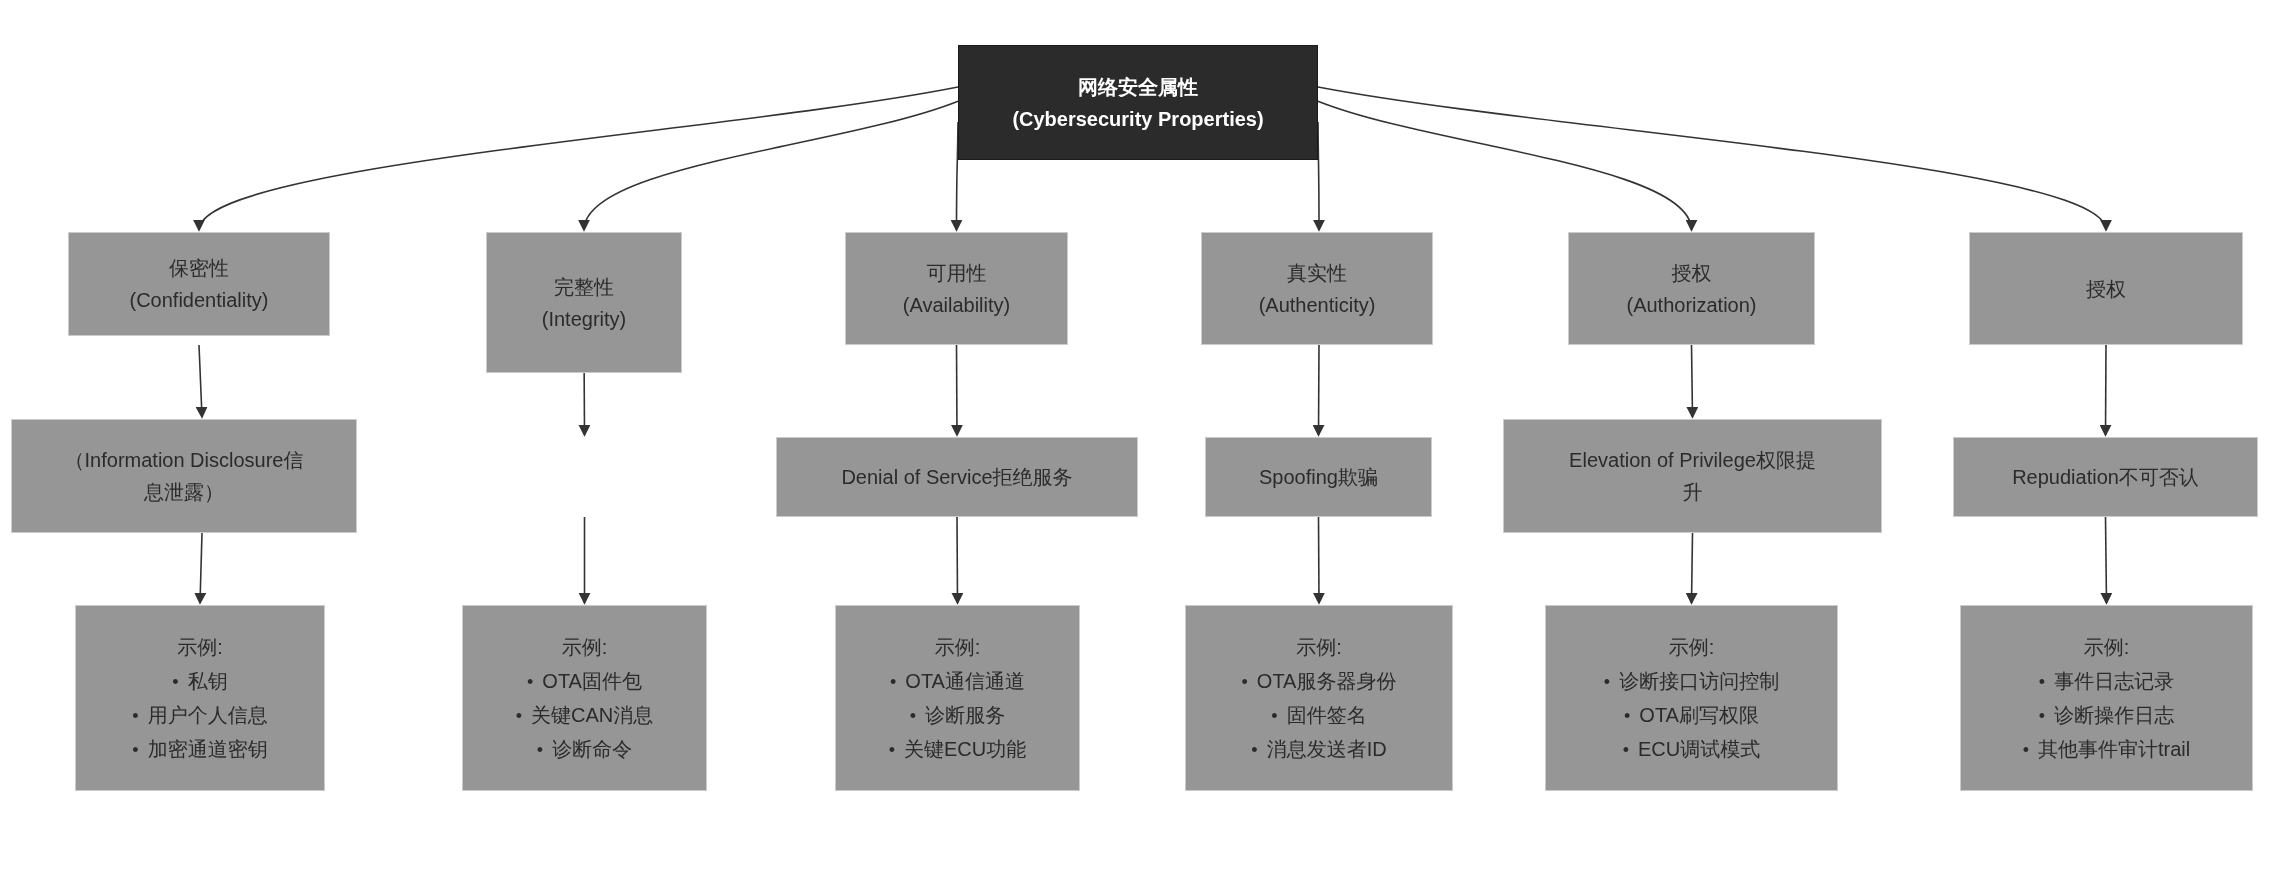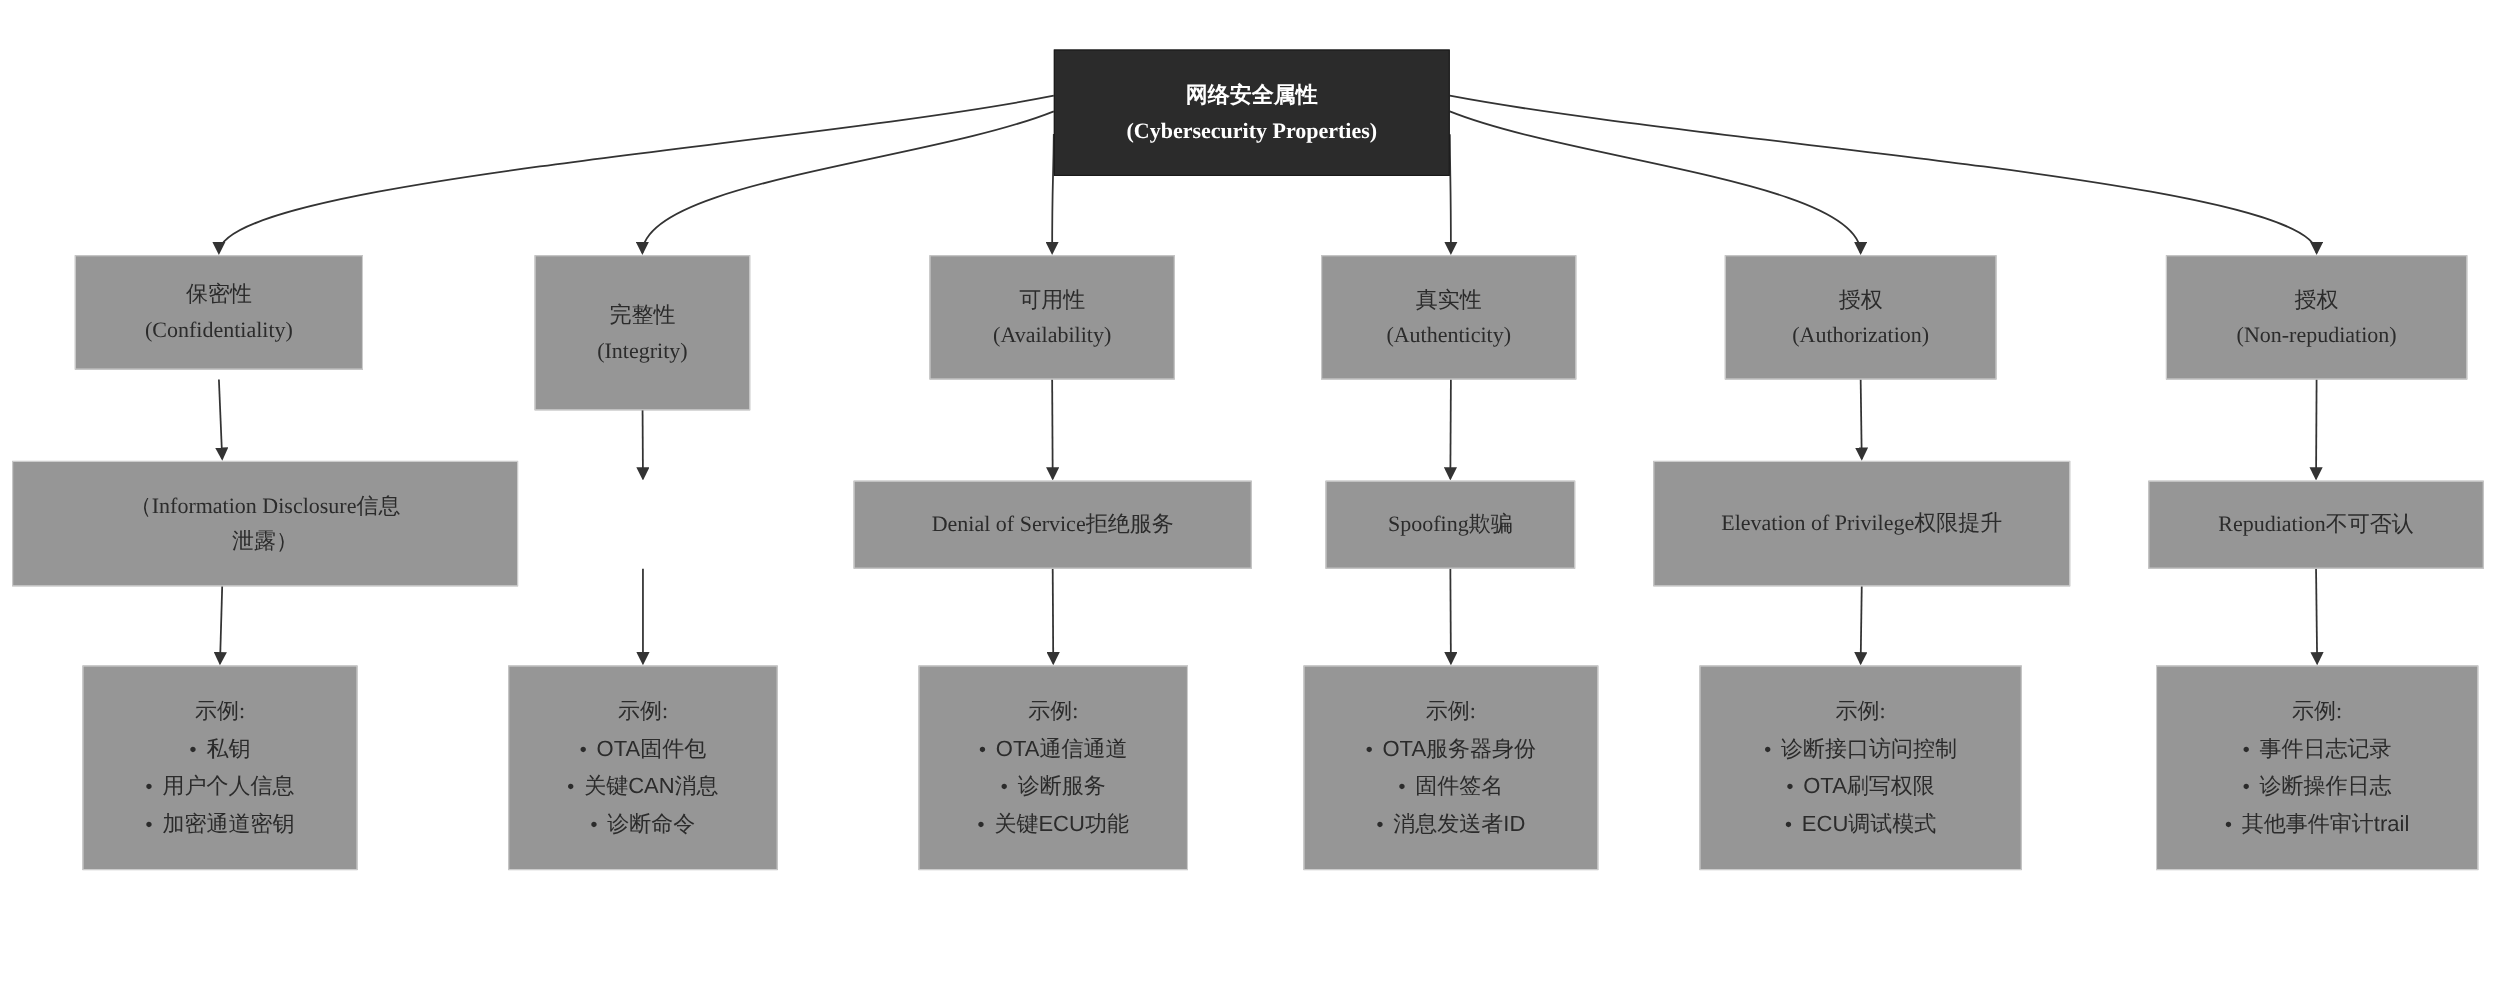--- a/index.html
+++ b/index.html
@@ -21,21 +21,21 @@
     color: var(--node_text, #2b2b2b);
     display: flex; flex-direction: column; justify-content: center; align-items: center;
     text-align: center; font-size: 20px; line-height: 1.6;
   }
   .box.root {
     background: var(--root_fill, #2b2b2b);
     border-color: var(--root_border, #1a1a1a);
     color: var(--root_text, #ffffff);
     font-weight: bold;
   }
-  .box .ln { width: 100%; font-family: Liberation Serif, serif; }
+  .box .ln { width: 100%; }
   .box .wrap2 { max-width: 258px; margin: 0 auto; }
   .box.l3 { line-height: 1.7; }
   .bullet-line { display: flex; justify-content: center; align-items: baseline; width: 100%; }
   .bullet-line .dot { margin-right: 9px; font-size: 18px; }
 </style>
 </head>
 <body>
 
 <div id="canvas">
   <svg id="edges" width="2271" height="893">
@@ -66,21 +66,21 @@
 
   <div class="box root" id="root" style="left:958px; top:45px; width:360px; height:115px;">
     <div class="ln">网络安全属性</div>
     <div class="ln">(Cybersecurity Properties)</div>
   </div>
 
   <div class="box l1" id="b0-1" style="left:68px; top:232px; width:262px; height:104px;">
     <div class="ln">保密性</div>
     <div class="ln">(Confidentiality)</div>
   </div>
-  <div class="box l2" id="b0-2" style="left:11px; top:419px; width:460px; height:114px;">
+  <div class="box l2" id="b0-2" style="left:11px; top:419px; width:346px; height:114px;">
     <div class="ln wrap2">（Information Disclosure信息泄露）</div>
   </div>
   <div class="box l3" id="b0-3" style="left:75px; top:605px; width:250px; height:186px;">
     <div class="ln">示例:</div>
     <div class="bullet-line">
       <span class="dot">•</span>
       <span>私钥</span>
     </div>
     <div class="bullet-line">
       <span class="dot">•</span>
@@ -176,21 +176,20 @@
       <span>OTA刷写权限</span>
     </div>
     <div class="bullet-line">
       <span class="dot">•</span>
       <span>ECU调试模式</span>
     </div>
   </div>
 
   <div class="box l1" id="b5-1" style="left:1969px; top:232px; width:274px; height:113px;">
     <div class="ln">授权</div>
-    <div class="ln">(Non-repudiation)</div>
   </div>
   <div class="box l2" id="b5-2" style="left:1953px; top:437px; width:305px; height:80px;">
     <div class="ln">Repudiation不可否认</div>
   </div>
   <div class="box l3" id="b5-3" style="left:1960px; top:605px; width:293px; height:186px;">
     <div class="ln">示例:</div>
     <div class="bullet-line">
       <span class="dot">•</span>
       <span>事件日志记录</span>
     </div>

